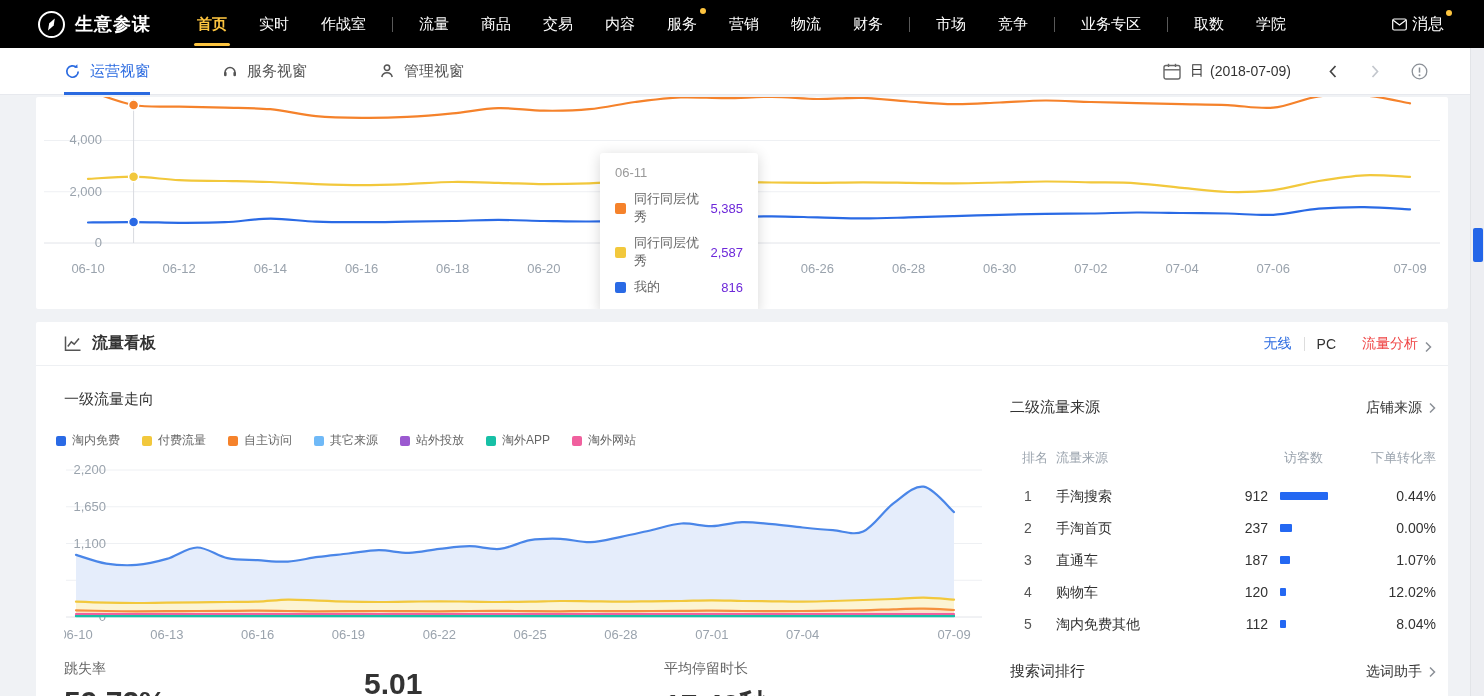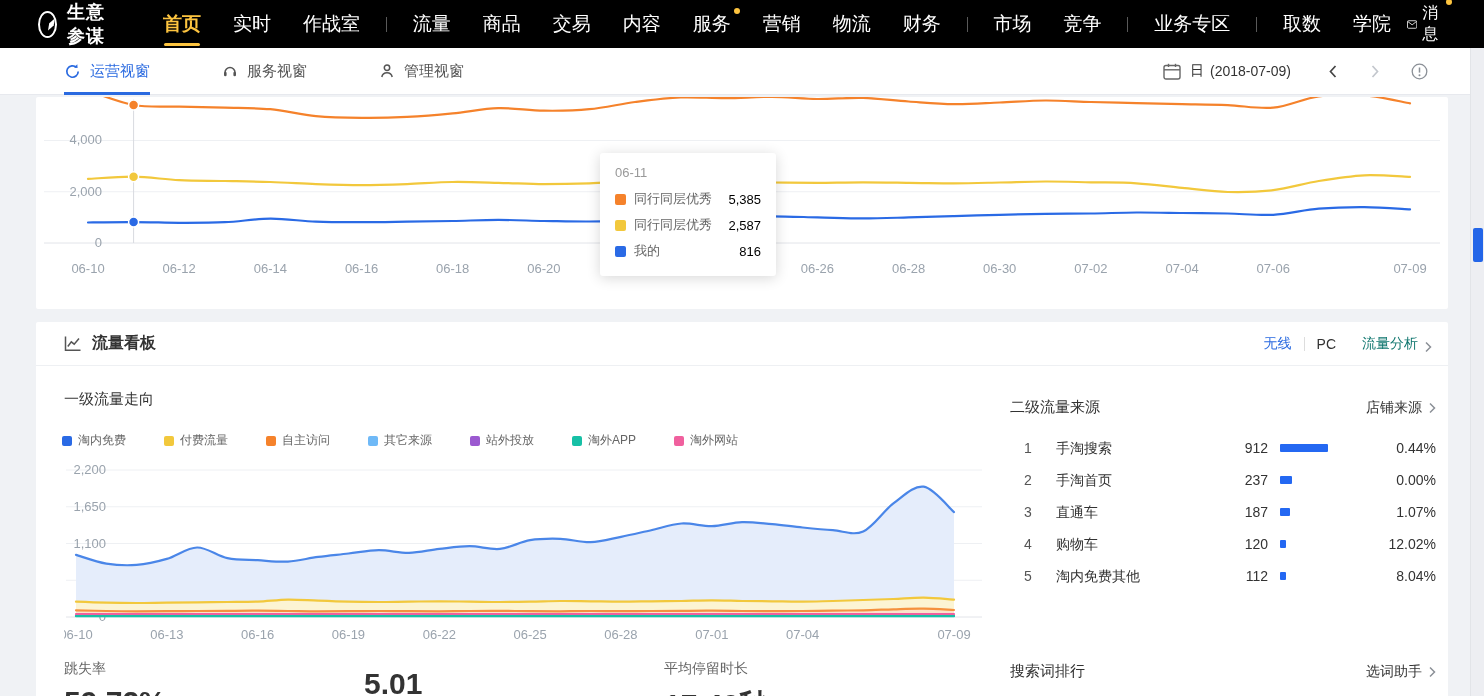--- a/index.html
+++ b/index.html
@@ -8,21 +8,21 @@
          background:#f0f2f5; font-family:"Liberation Sans","DejaVu Sans",sans-serif; color:#333; }
 
   
   .topnav { position:absolute; left:0; top:0; width:1484px; height:48px; background:#000000;
             display:flex; align-items:center; }
   .brand { display:flex; align-items:center; margin-left:38px; }
   .logo { width:27px; height:27px; border-radius:50%; border:2px solid #fff; position:relative; margin-right:10px; }
   .logo svg { position:absolute; left:4px; top:4px; }
   .brand-name { color:#fff; font-size:18px; font-weight:700; letter-spacing:1px; }
   .nav-items { display:flex; align-items:center; margin-left:30px; height:48px; flex:1; }
-  .nav-item { position:relative; padding:0 16px; line-height:48px; font-size:19px; color:#fff; cursor:pointer; white-space:nowrap; }
+  .nav-item { position:relative; padding:0 16px; line-height:48px; font-size:15px; color:#fff; cursor:pointer; white-space:nowrap; }
   .nav-item.active { color:#fdc43f; font-weight:700; }
   .nav-item.active::after { content:""; position:absolute; left:50%; transform:translateX(-50%);
                             bottom:2px; width:36px; height:3px; background:#fdc43f; border-radius:2px; }
   .nav-dot { position:absolute; top:8px; right:7px; width:6px; height:6px; border-radius:50%; background:#fdc43f; }
   .nav-divider { width:1px; height:15px; background:rgba(255,255,255,.35); margin:0 10px; }
   .msg { display:flex; align-items:center; margin-left:auto; margin-right:40px; color:#fff;
          font-size:16px; position:relative; cursor:pointer; }
   .msg svg { margin-right:5px; }
   .msg .nav-dot { top:-4px; right:-8px; }
 
@@ -41,40 +41,40 @@
   .arrow-btn { margin-left:30px; display:flex; cursor:pointer; color:#444; }
   .arrow-btn.disabled { color:#c3c7cd; cursor:default; }
   .info-btn { margin-left:30px; display:flex; color:#8b9097; cursor:pointer; }
 
   
   .card { position:absolute; left:36px; width:1412px; background:#fff; border-radius:2px; }
   .card1 { top:97px; height:212px; overflow:hidden; }
   .card2 { top:322px; height:500px; }
 
   
-  .tooltip { position:absolute; left:564px; top:56px; width:176px; background:#fff; border-radius:3px;
+  .tooltip { position:absolute; left:564px; top:56px; width:158px; background:#fff; border-radius:3px;
              box-shadow:0 2px 14px rgba(0,0,0,.16); padding:12px 15px 16px; z-index:5; }
   .tt-date { color:#999; font-size:13px; margin-bottom:10px; }
   .tt-row { display:flex; align-items:center; margin-top:8px; font-size:13px; }
   .tt-sw { width:11px; height:11px; border-radius:2px; flex:none; }
   .tt-name { color:#666; margin-left:8px; }
-  .tt-val { margin-left:auto; color:#000000; }
+  .tt-val { margin-left:auto; color:#6d28d9; }
 
   
   .board-header { height:44px; display:flex; align-items:center; padding:0 16px 0 28px; border-bottom:1px solid #eef0f3; }
   .board-title { font-size:16px; font-weight:700; color:#333; margin-left:10px; }
   .board-right { margin-left:auto; display:flex; align-items:center; font-size:14px; }
   .dev-tab { cursor:pointer; color:#333; }
   .dev-tab.active { color:#2a6ae0; }
   .vsep { width:1px; height:14px; background:#ddd; margin:0 12px; }
-  .analysis { margin-left:26px; color:#0f766e; cursor:pointer; display:flex; align-items:flex-end; }
+  .analysis { margin-left:26px; color:#ef4444; cursor:pointer; display:flex; align-items:flex-end; }
   .chev { color:#8b9097; display:flex; margin-left:6px; }
 
   .sub-title { position:absolute; left:28px; top:68px; font-size:15px; color:#333; }
-  .legend { position:absolute; left:26px; top:110px; display:flex; align-items:flex-end;gap:16px; }
+  .legend { position:absolute; left:20px; top:110px; display:flex; align-items:flex-end; }
   .lg-item { display:flex; align-items:center; margin-right:22px; font-size:12px; color:#666; }
   .lg-sw { width:10px; height:10px; border-radius:2px; margin-right:6px; }
 
   .stats { position:absolute; left:28px; top:338px; width:900px; display:flex; }
   .stat { width:311px; }
   .stat-label { font-size:14px; color:#666; }
   .stat-value { font-size:30px; color:#333; font-weight:600; margin-top:7px; }
 
   
   .src-panel { position:absolute; left:974px; top:76px; width:426px; }
@@ -359,20 +359,26 @@
         <span class="src-title">二级流量来源</span>
         <span class="src-link">
           <span>店铺来源</span>
           <span class="chev">
             <svg width="8" height="12" viewBox="0 0 8 12">
                 <polyline points="2,1.5 6.5,6 2,10.5" fill="none" stroke="currentColor" stroke-width="1.5"></polyline>
               </svg>
           </span>
         </span>
       </div>
+      <div class="src-cols">
+        <span class="col-rank">排名</span>
+        <span class="col-name">流量来源</span>
+        <span class="col-vis">访客数</span>
+        <span class="col-conv">下单转化率</span>
+      </div>
       <div class="src-rows">
         <div class="src-row">
           <span class="r-rank">1</span>
             <span class="r-name">手淘搜索</span>
           <span class="r-vis">912</span>
             <span class="src-bar" style="width: 48px;"></span>
           <span class="r-conv">0.44%</span>
         </div>
         <div class="src-row">
           <span class="r-rank">2</span>

